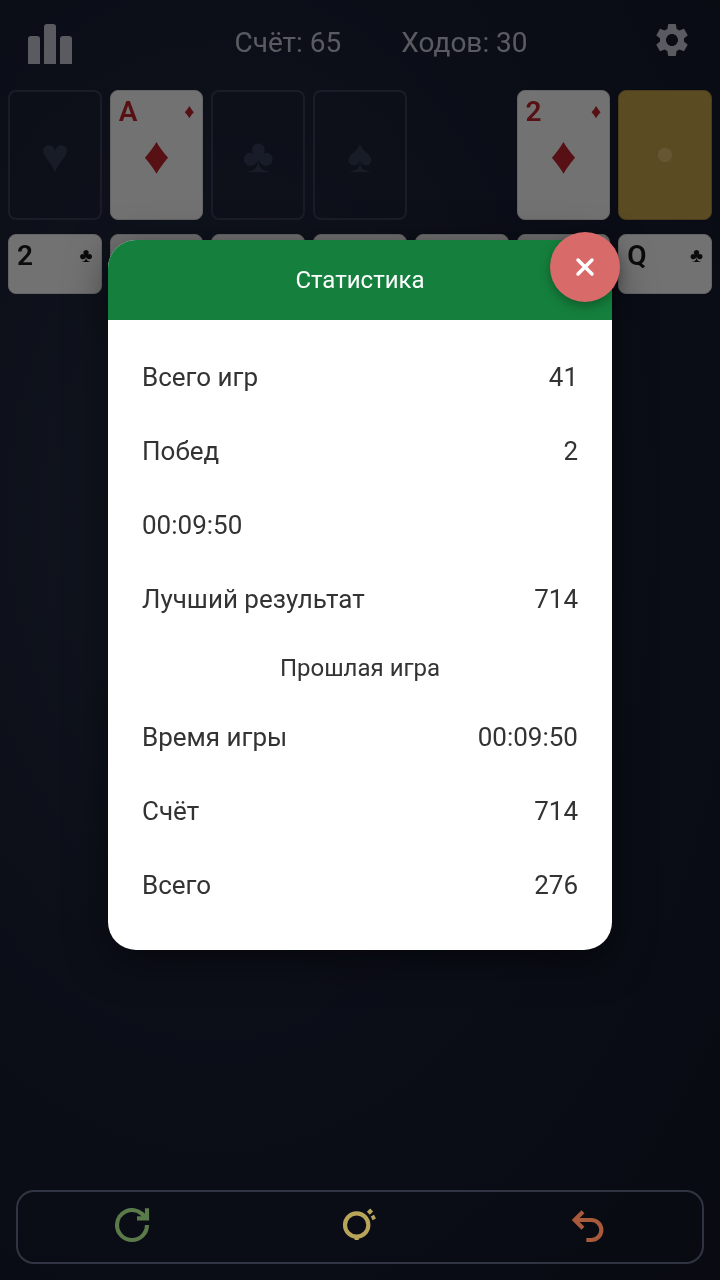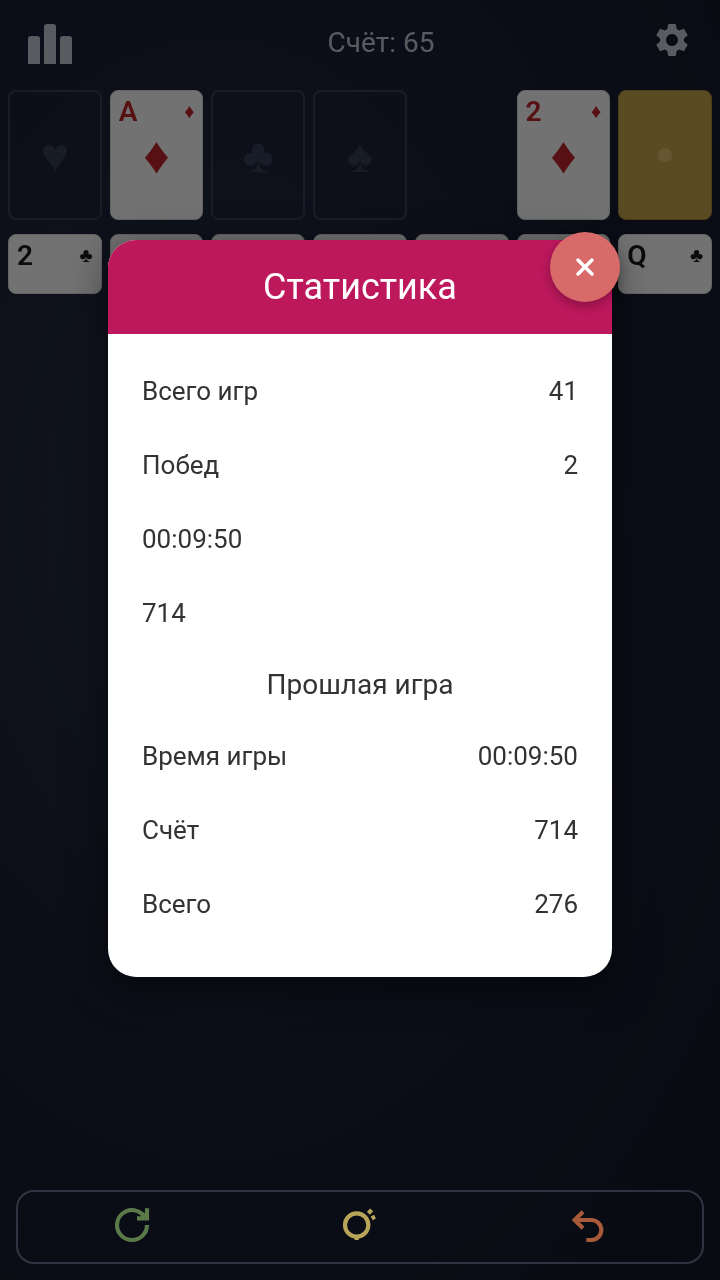--- a/index.html
+++ b/index.html
@@ -41,37 +41,37 @@
 .dim-overlay {
   position:absolute; inset:0; background:rgba(0,0,0,.55);
 }
 
 .modal {
   position:absolute; top:240px; left:108px; width:504px;
   background:#fff; border-radius:28px; overflow:visible;
   box-shadow:0 10px 40px rgba(0,0,0,.5);
 }
 .modal-header {
-  background:#be185d; color:#fff; text-align:center;
-  padding:26px 0; font-size:36px; font-weight:400;
+  background:#15803d; color:#fff; text-align:center;
+  padding:26px 0; font-size:24px; font-weight:400;
   border-radius:28px 28px 0 0;
 }
 .close-btn {
   position:absolute; top:-8px; right:-8px;
   width:70px; height:70px; border-radius:50%;
   background:#d96a6a; color:#fff; display:flex; align-items:center; justify-content:center;
   font-size:36px; cursor:pointer; box-shadow:0 4px 12px rgba(0,0,0,.3);
 }
-.modal-body { padding:20px 34px 36px; }
+.modal-body { padding:20px 34px 28px; }
 .stat-row {
   display:flex; justify-content:space-between; align-items:center;
   padding:22px 0; font-size:26px; color:#333;
 }
 .stat-subtitle {
-  text-align:center; font-size:28px; color:#333; padding:18px 0;
+  text-align:center; font-size:24px; color:#333; padding:18px 0;
 }
 
 .bottombar {
   position:absolute; bottom:16px; left:16px; right:16px; height:74px;
   border:2px solid rgba(120,130,155,.35); border-radius:18px;
   display:flex; align-items:center; justify-content:space-around;
 }
 .bottombar svg { width:40px; height:40px; }
 </style>
 </head>
@@ -80,20 +80,21 @@
 <div class="topbar">
   <div class="topbar-left">
     <div class="menu-icon">
         <span></span>
         <span></span>
         <span></span>
       </div>
   </div>
   <div class="topbar-center">
     <div class="score-text">Счёт: 65</div>
+    <div class="moves-text">Ходов: 30</div>
   </div>
   <div class="gear-icon">
     <svg viewBox="0 0 24 24">
         <path d="M19.14,12.94c0.04-0.3,0.06-0.61,0.06-0.94c0-0.32-0.02-0.64-0.07-0.94l2.03-1.58c0.18-0.14,0.23-0.41,0.12-0.61 l-1.92-3.32c-0.12-0.22-0.37-0.29-0.59-0.22l-2.39,0.96c-0.5-0.38-1.03-0.7-1.62-0.94L14.4,2.81c-0.04-0.24-0.24-0.41-0.48-0.41 h-3.84c-0.24,0-0.43,0.17-0.47,0.41L9.25,5.35C8.66,5.59,8.12,5.92,7.63,6.29L5.24,5.33c-0.22-0.08-0.47,0-0.59,0.22L2.74,8.87 C2.62,9.08,2.66,9.34,2.86,9.48l2.03,1.58C4.84,11.36,4.8,11.69,4.8,12s0.02,0.64,0.07,0.94l-2.03,1.58 c-0.18,0.14-0.23,0.41-0.12,0.61l1.92,3.32c0.12,0.22,0.37,0.29,0.59,0.22l2.39-0.96c0.5,0.38,1.03,0.7,1.62,0.94l0.36,2.54 c0.05,0.24,0.24,0.41,0.48,0.41h3.84c0.24,0,0.44-0.17,0.47-0.41l0.36-2.54c0.59-0.24,1.13-0.56,1.62-0.94l2.39,0.96 c0.22,0.08,0.47,0,0.59-0.22l1.92-3.32c0.12-0.22,0.07-0.47-0.12-0.61L19.14,12.94z M12,15.6c-1.98,0-3.6-1.62-3.6-3.6 s1.62-3.6,3.6-3.6s3.6,1.62,3.6,3.6S13.98,15.6,12,15.6z"></path>
       </svg>
   </div>
 </div>
 
 <div class="card-row">
   <div class="card-slot">
@@ -159,20 +160,21 @@
       <span>41</span>
     </div>
     <div class="stat-row">
       <span>Побед</span>
       <span>2</span>
     </div>
     <div class="stat-row">
       <span>00:09:50</span>
     </div>
     <div class="stat-row">
+      <span>Лучший результат</span>
       <span>714</span>
     </div>
     <div class="stat-subtitle">Прошлая игра</div>
     <div class="stat-row">
       <span>Время игры</span>
       <span>00:09:50</span>
     </div>
     <div class="stat-row">
       <span>Счёт</span>
       <span>714</span>

